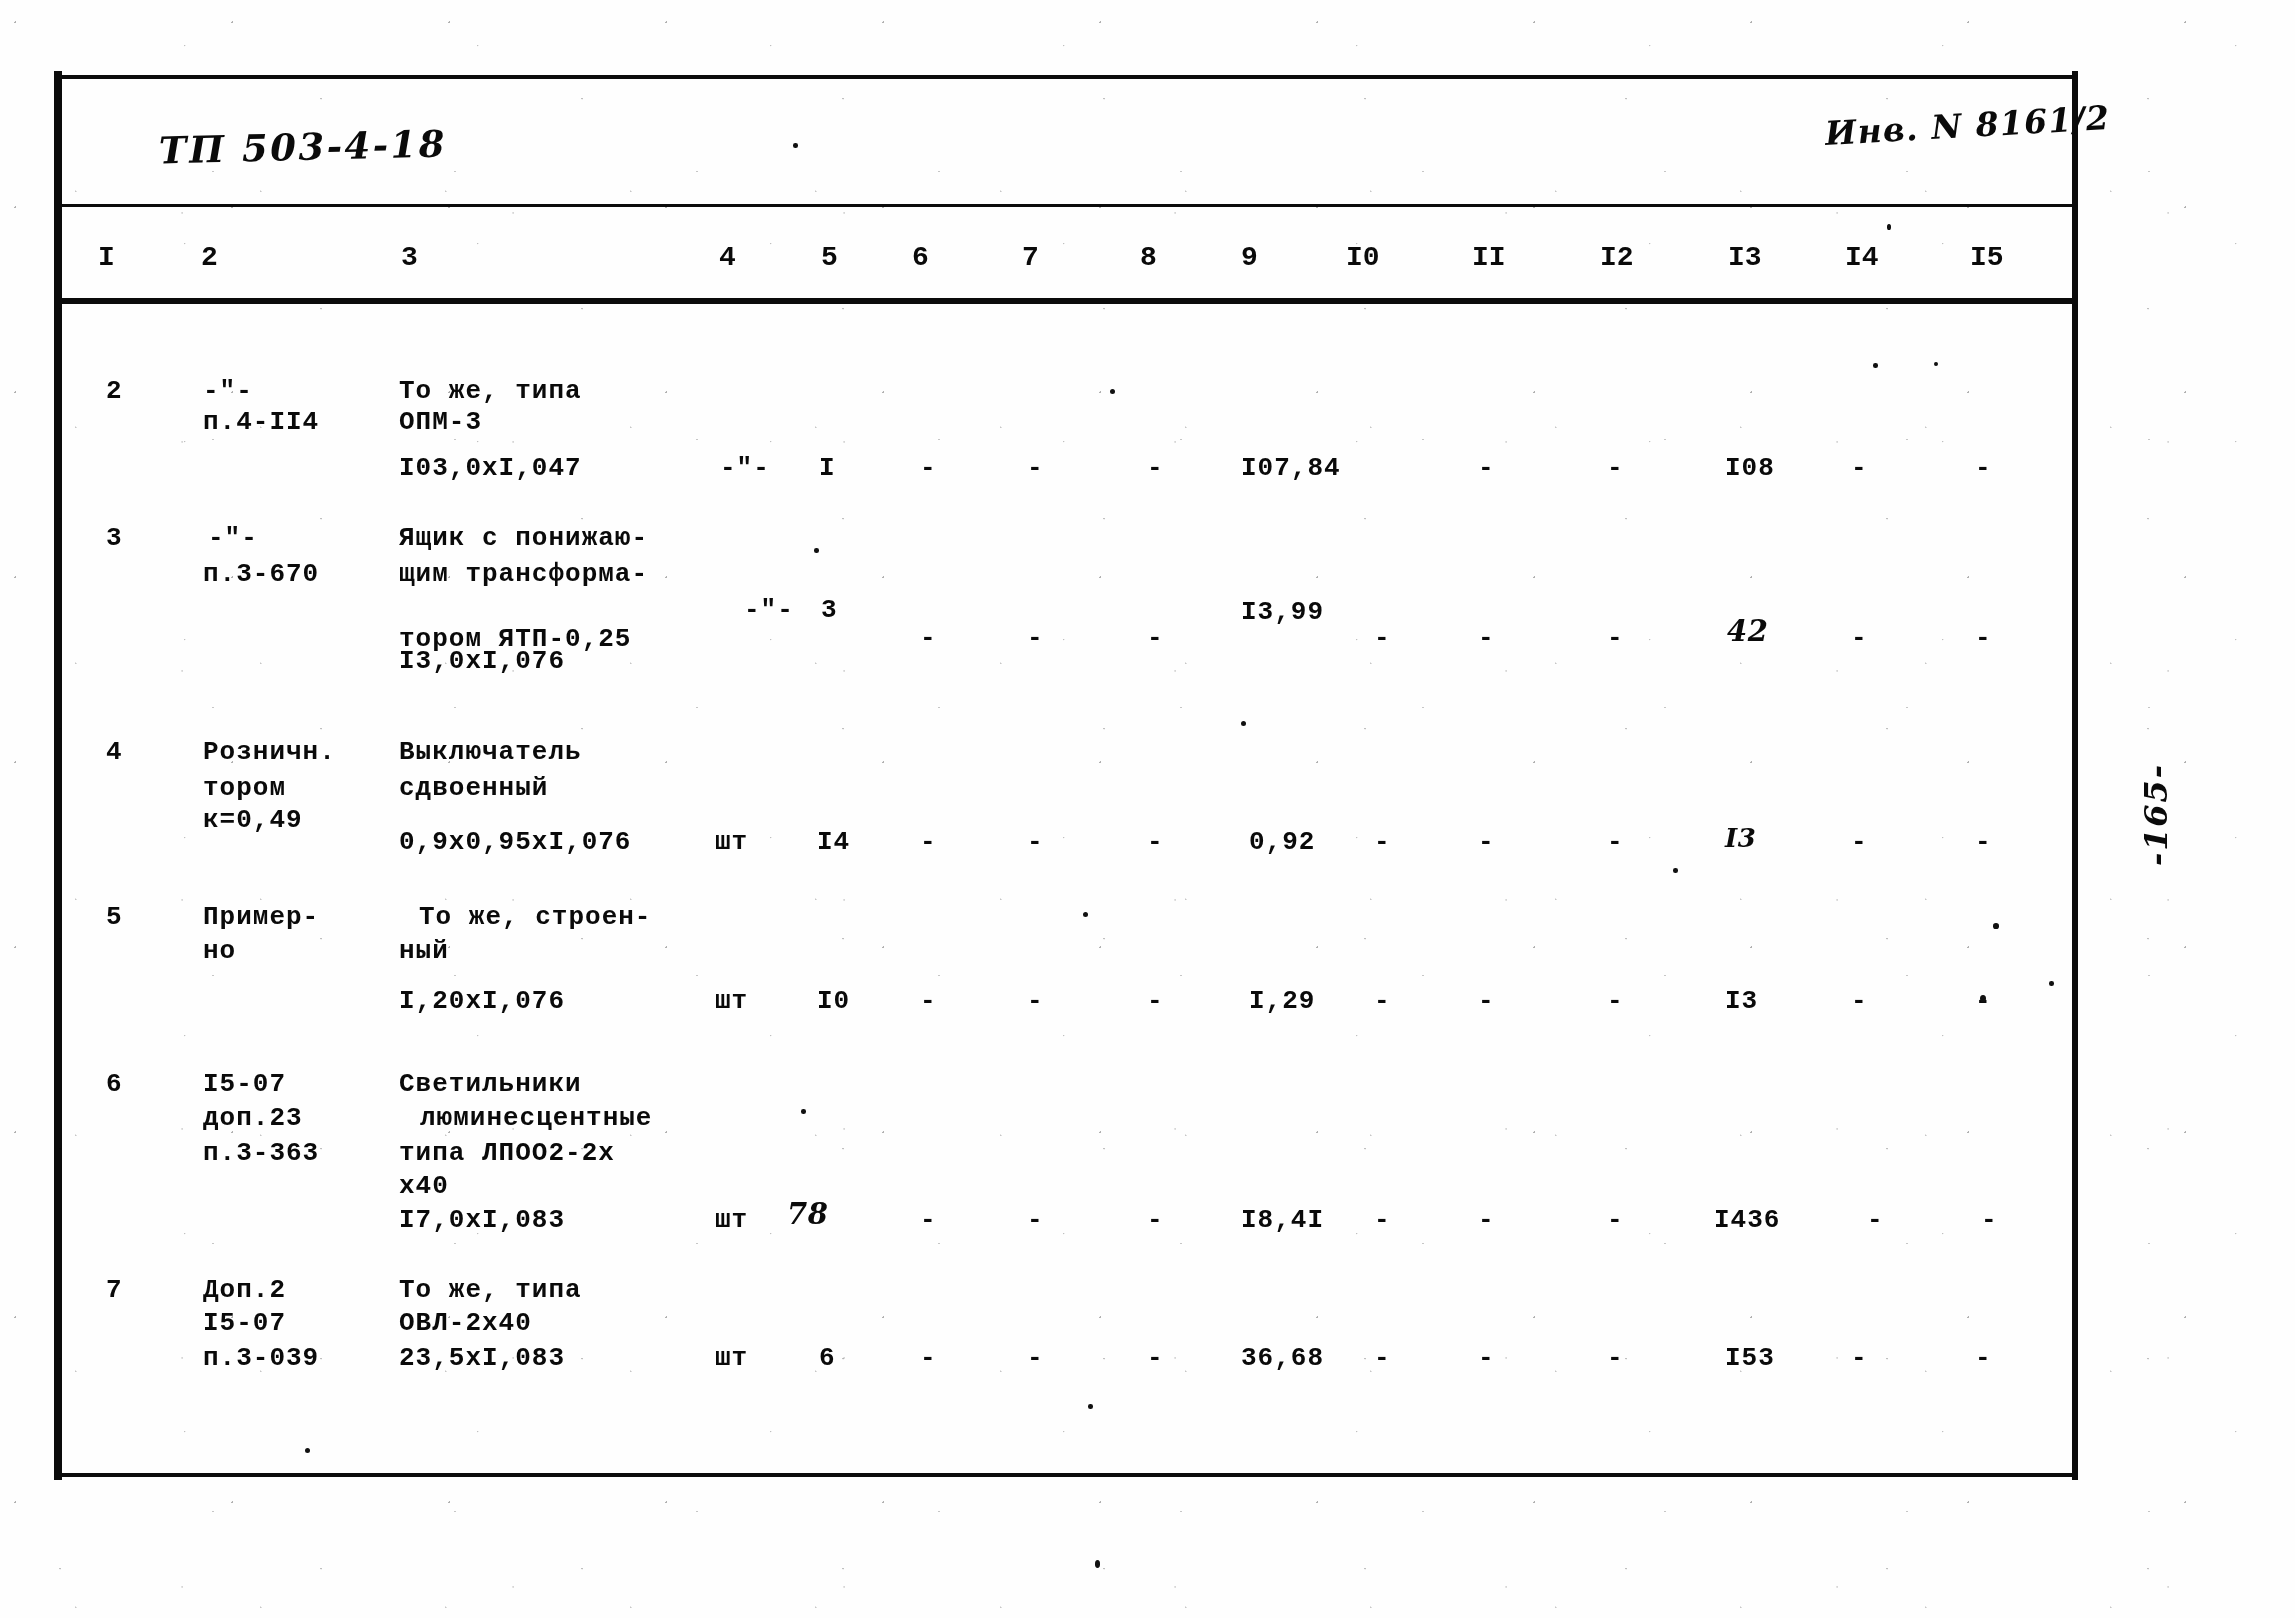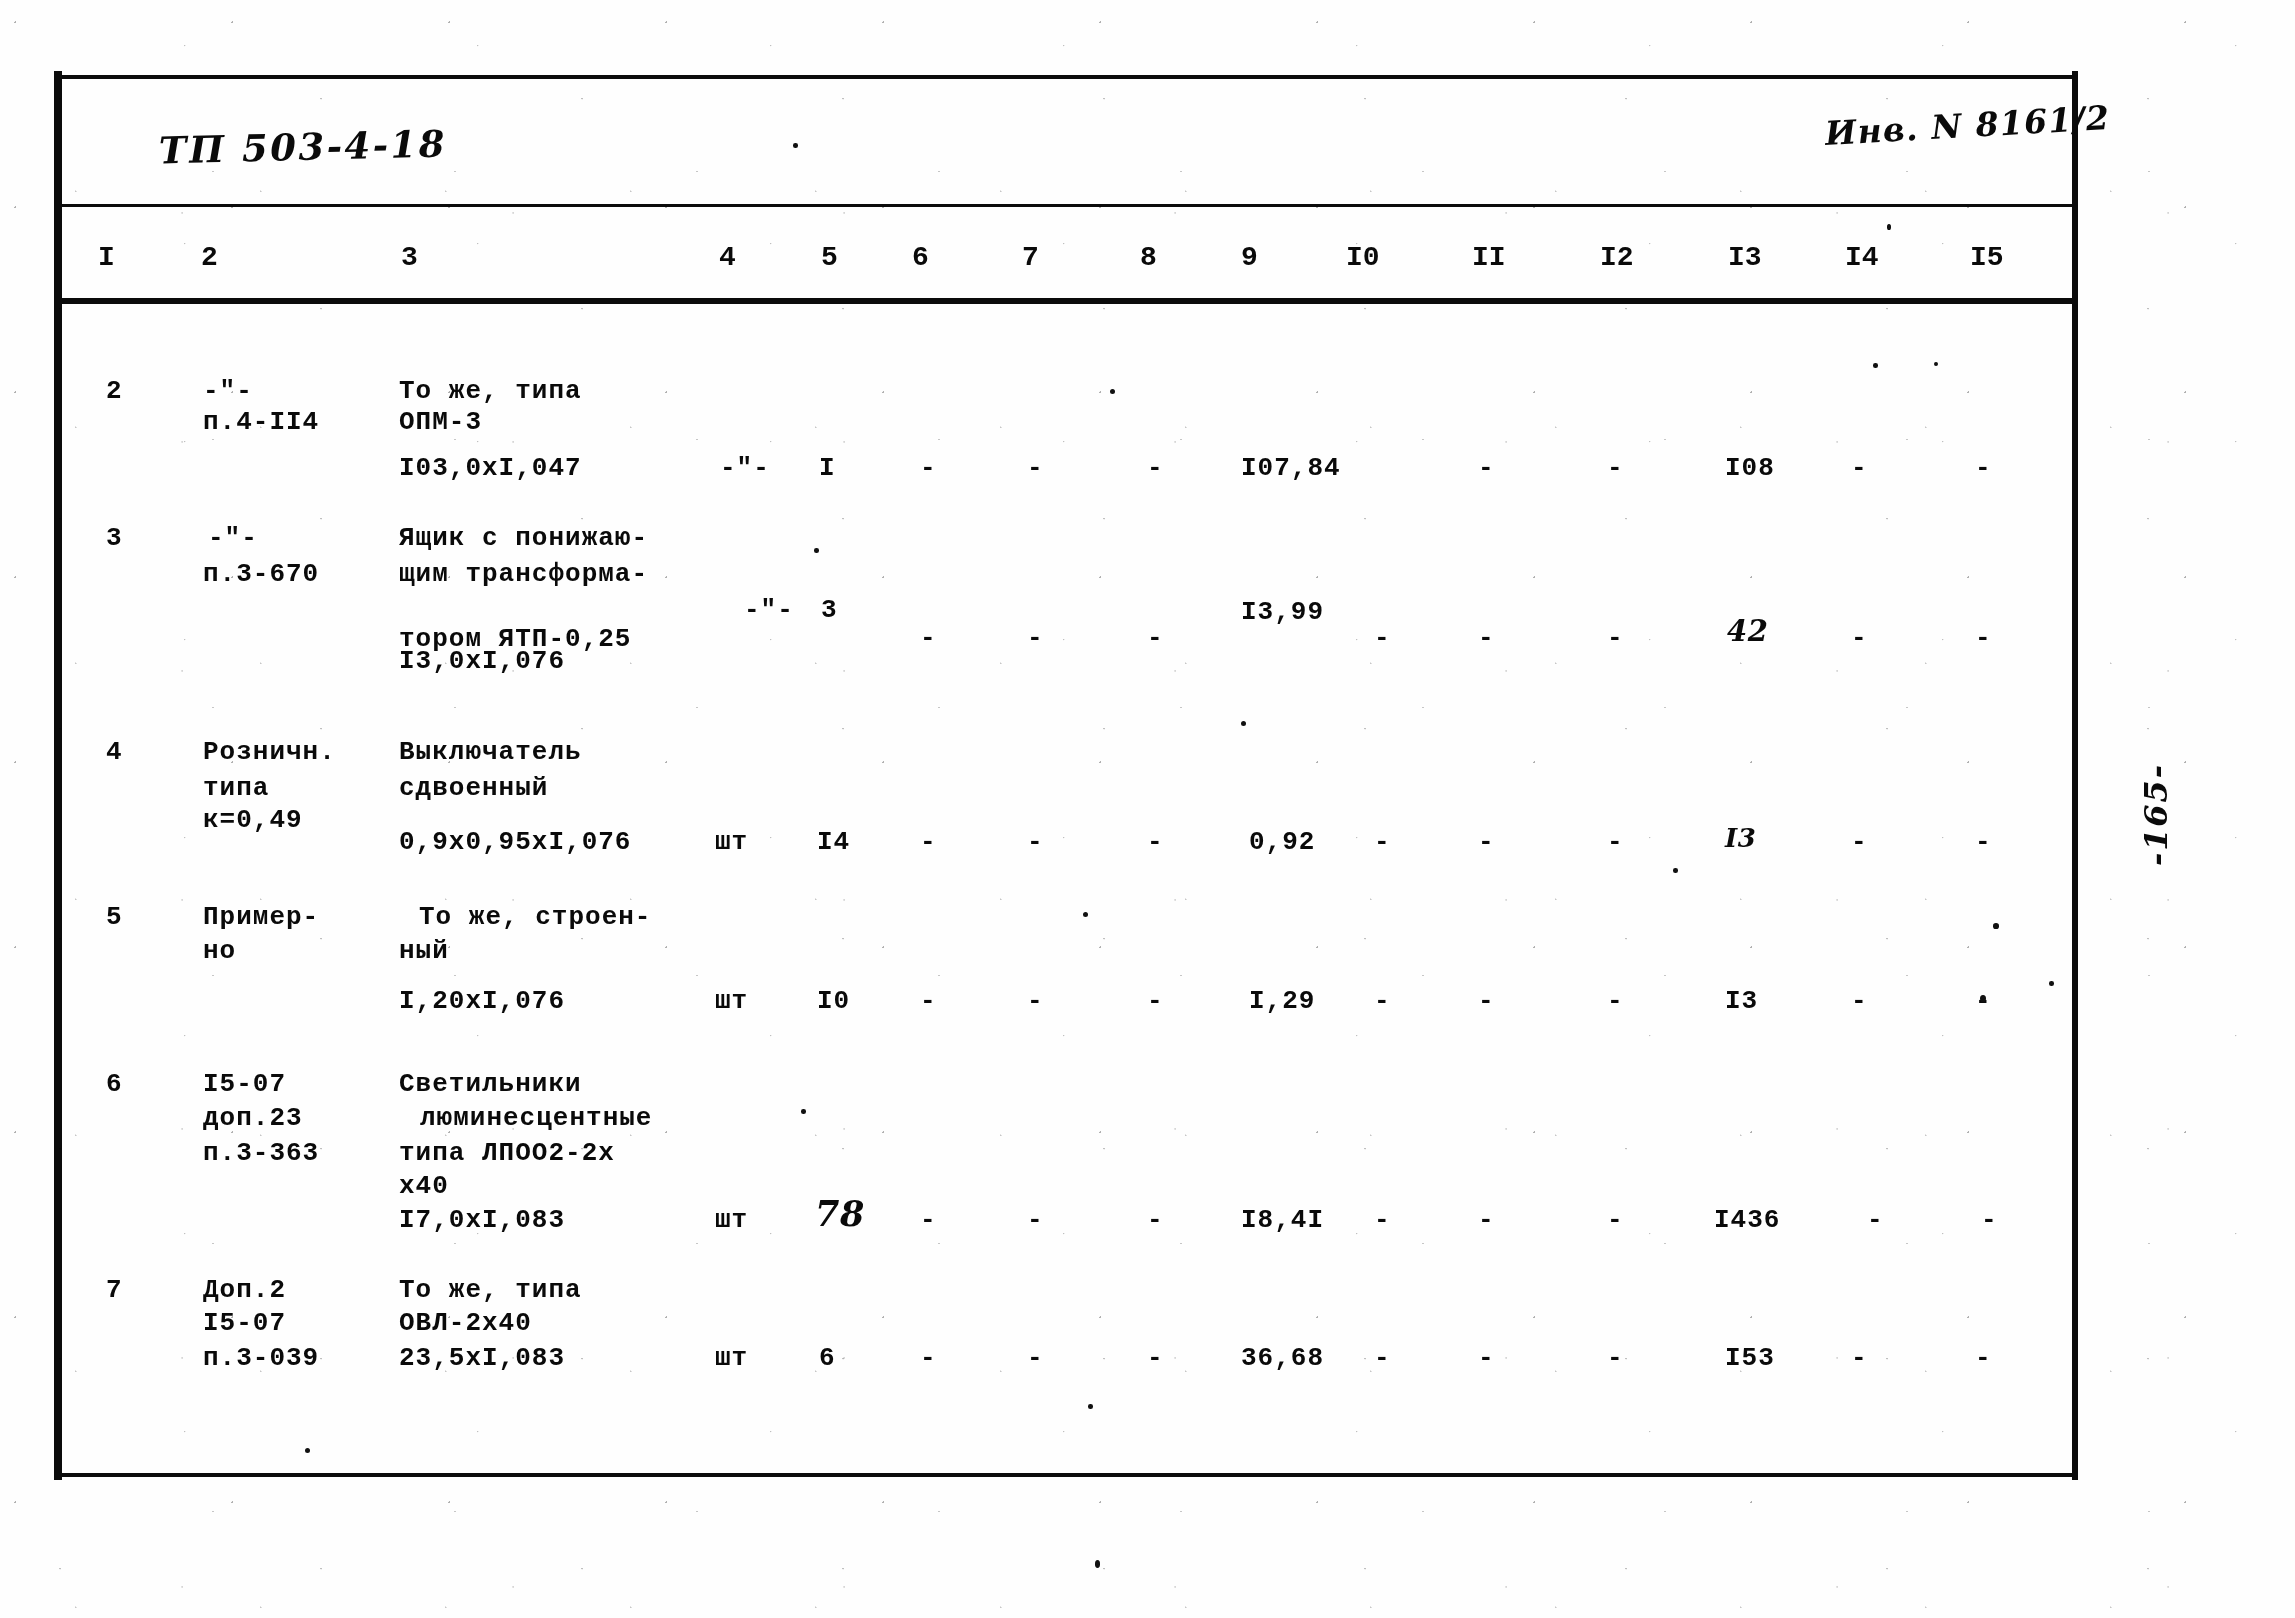--- a/index.html
+++ b/index.html
@@ -222,21 +222,21 @@
     <div class="tw" style="left:1478px;top:622px">-</div>
     <div class="tw" style="left:1607px;top:622px">-</div>
     <div class="tw ink" style="left:1727px;top:615px; font-size:29px">42</div>
     <div class="tw" style="left:1851px;top:622px">-</div>
     <div class="tw" style="left:1975px;top:622px">-</div>
   </div>
 
   <div>
     <div class="tw" style="left:106px; top:736px">4</div>
     <div class="tw" style="left:203px; top:736px">Розничн.</div>
-    <div class="tw" style="left:203px; top:772px">типа</div>
+    <div class="tw" style="left:203px; top:772px">тором</div>
     <div class="tw" style="left:203px; top:804px">к=0,49</div>
     <div class="tw" style="left:399px; top:736px">Выключатель</div>
     <div class="tw" style="left:399px; top:772px">сдвоенный</div>
     <div class="tw" style="left:399px; top:826px">0,9х0,95хI,076</div>
     <div class="tw" style="left:715px;top:826px">шт</div>
     <div class="tw" style="left:817px;top:826px">I4</div>
     <div class="tw" style="left:920px;top:826px">-</div>
     <div class="tw" style="left:1027px;top:826px">-</div>
     <div class="tw" style="left:1147px;top:826px">-</div>
     <div class="tw" style="left:1249px;top:826px">0,92</div>
@@ -273,21 +273,21 @@
     <div class="tw" style="left:106px; top:1068px">6</div>
     <div class="tw" style="left:203px; top:1068px">I5-07</div>
     <div class="tw" style="left:203px; top:1102px">доп.23</div>
     <div class="tw" style="left:203px; top:1137px">п.3-363</div>
     <div class="tw" style="left:399px; top:1068px">Светильники</div>
     <div class="tw" style="left:420px; top:1102px">люминесцентные</div>
     <div class="tw" style="left:399px; top:1137px">типа ЛПОО2-2х</div>
     <div class="tw" style="left:399px; top:1170px">х40</div>
     <div class="tw" style="left:399px; top:1204px">I7,0хI,083</div>
     <div class="tw" style="left:715px;top:1204px">шт</div>
-    <div class="tw ink" style="left:815px;top:1198px; font-size:35px">78</div>
+    <div class="tw ink" style="left:787px;top:1198px; font-size:29px">78</div>
     <div class="tw" style="left:920px;top:1204px">-</div>
     <div class="tw" style="left:1027px;top:1204px">-</div>
     <div class="tw" style="left:1147px;top:1204px">-</div>
     <div class="tw" style="left:1241px;top:1204px">I8,4I</div>
     <div class="tw" style="left:1374px;top:1204px">-</div>
     <div class="tw" style="left:1478px;top:1204px">-</div>
     <div class="tw" style="left:1607px;top:1204px">-</div>
     <div class="tw" style="left:1714px;top:1204px">I436</div>
     <div class="tw" style="left:1867px;top:1204px">-</div>
     <div class="tw" style="left:1981px;top:1204px">-</div>

